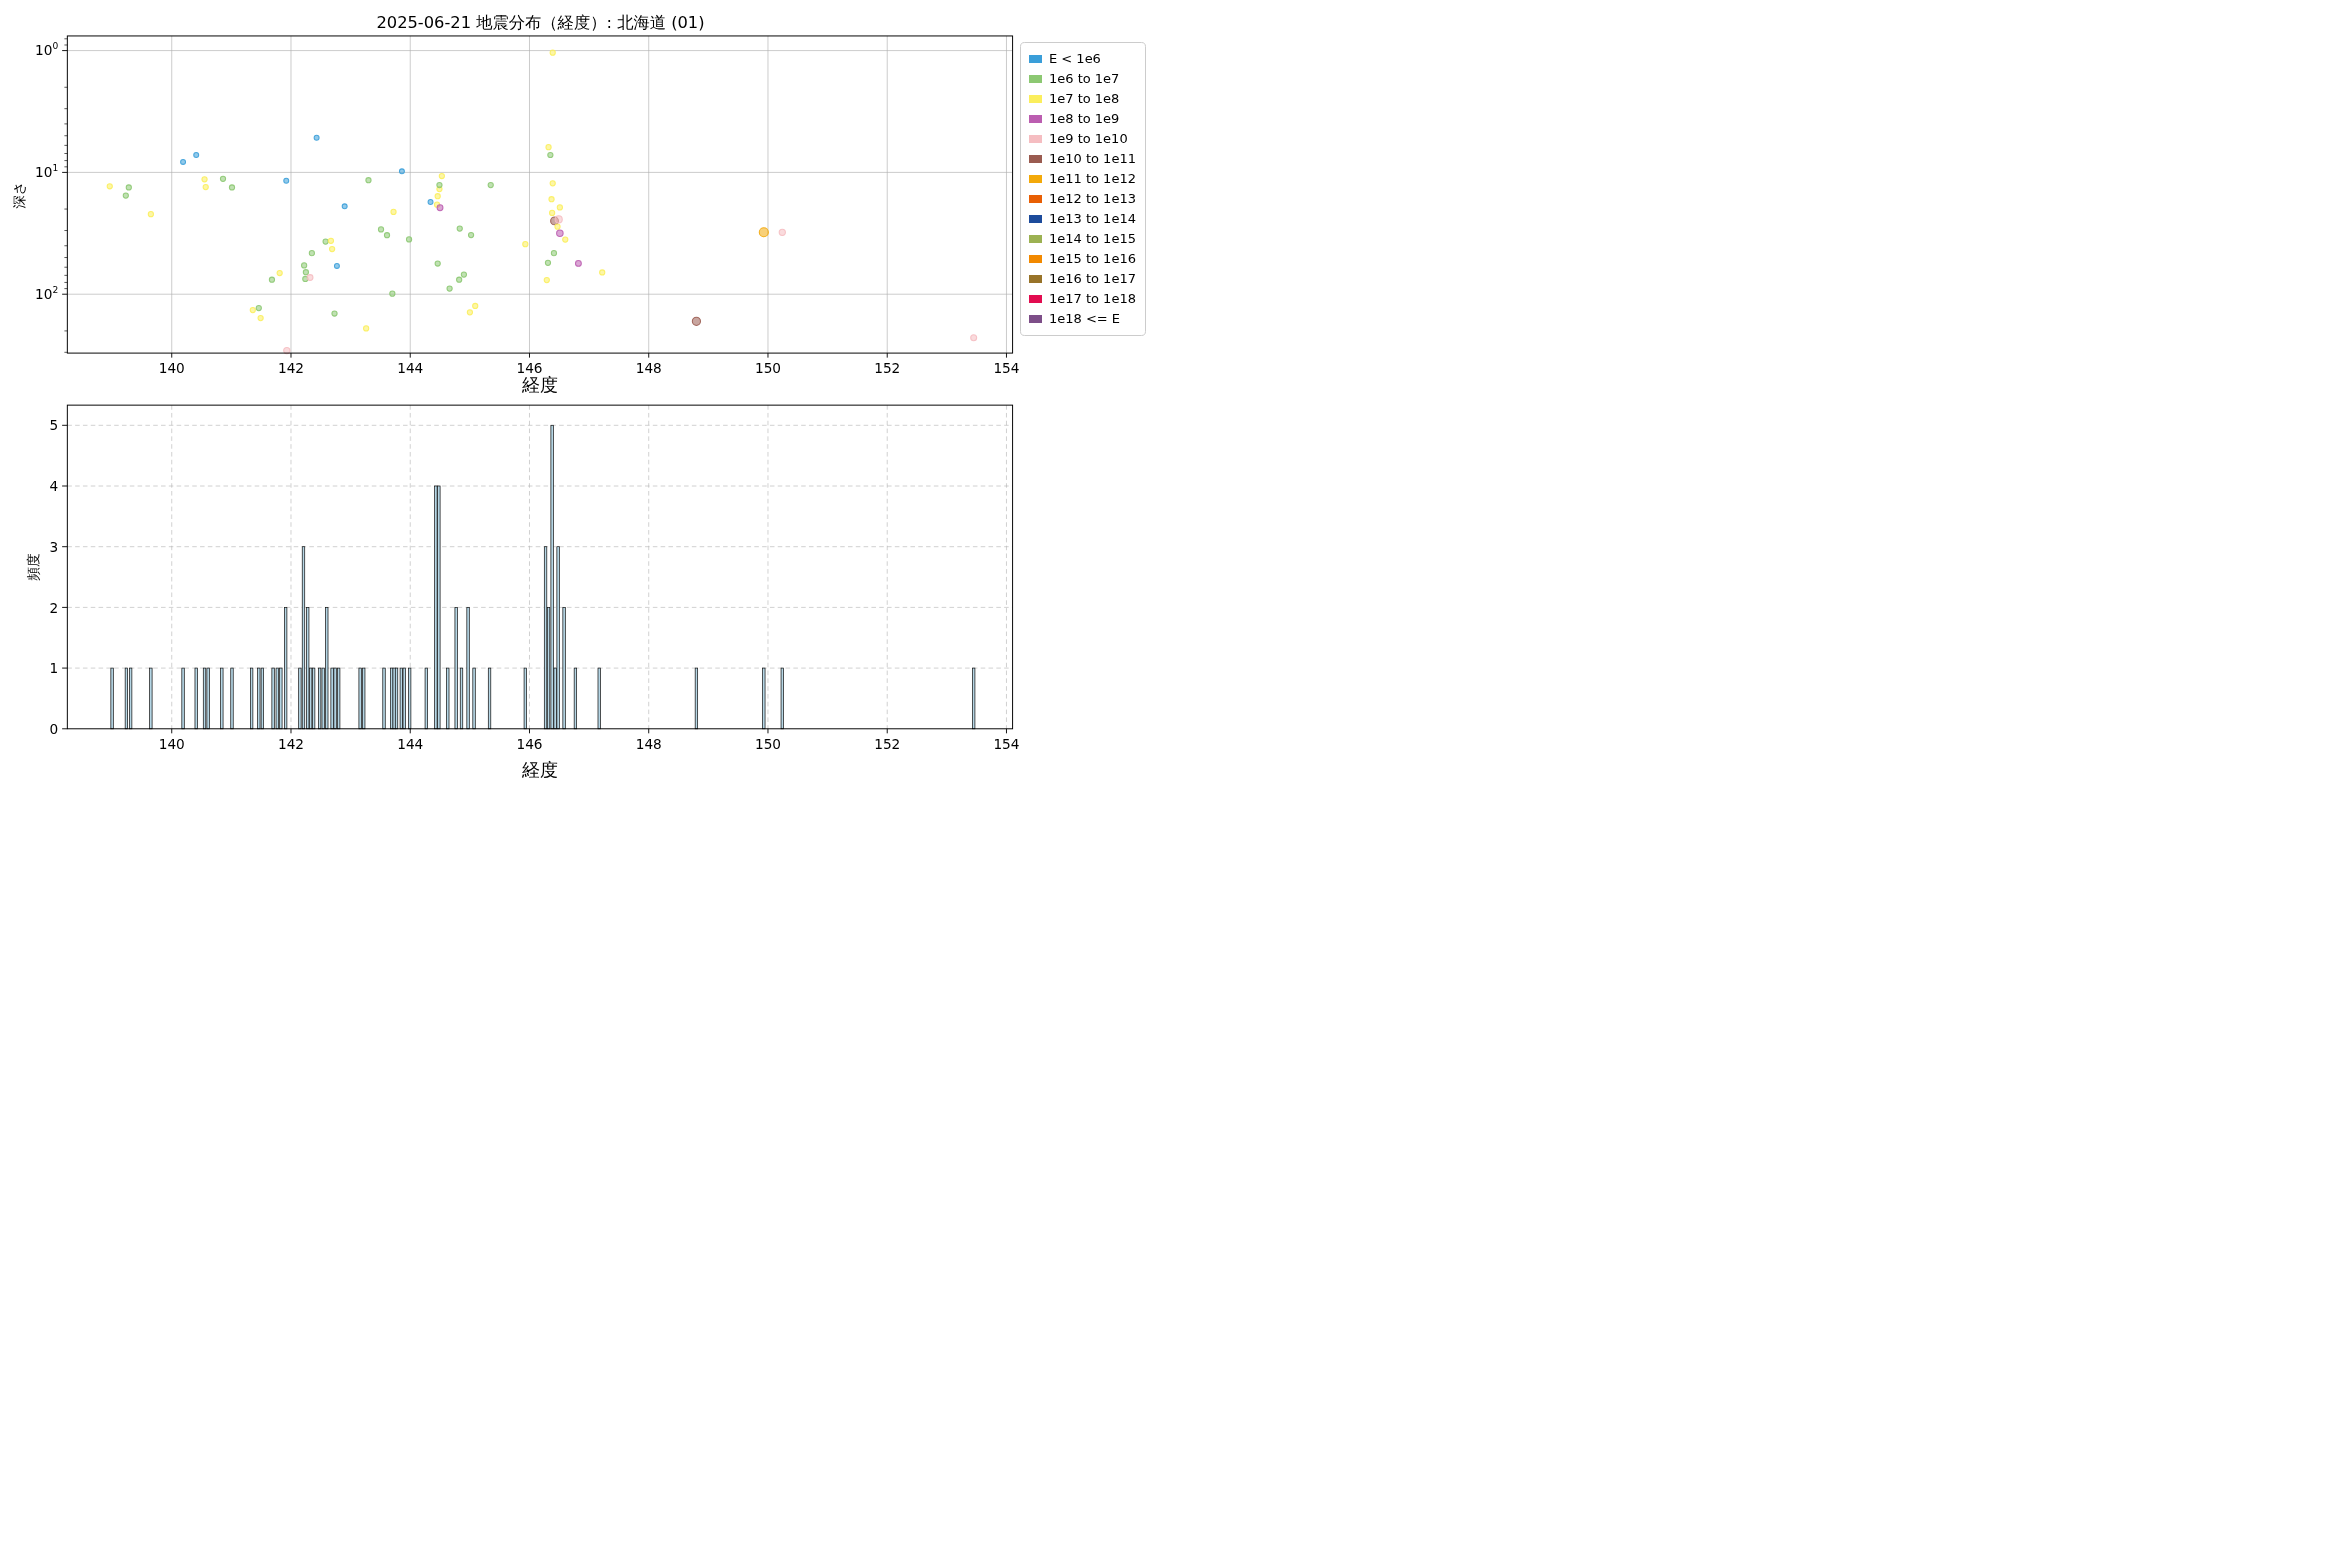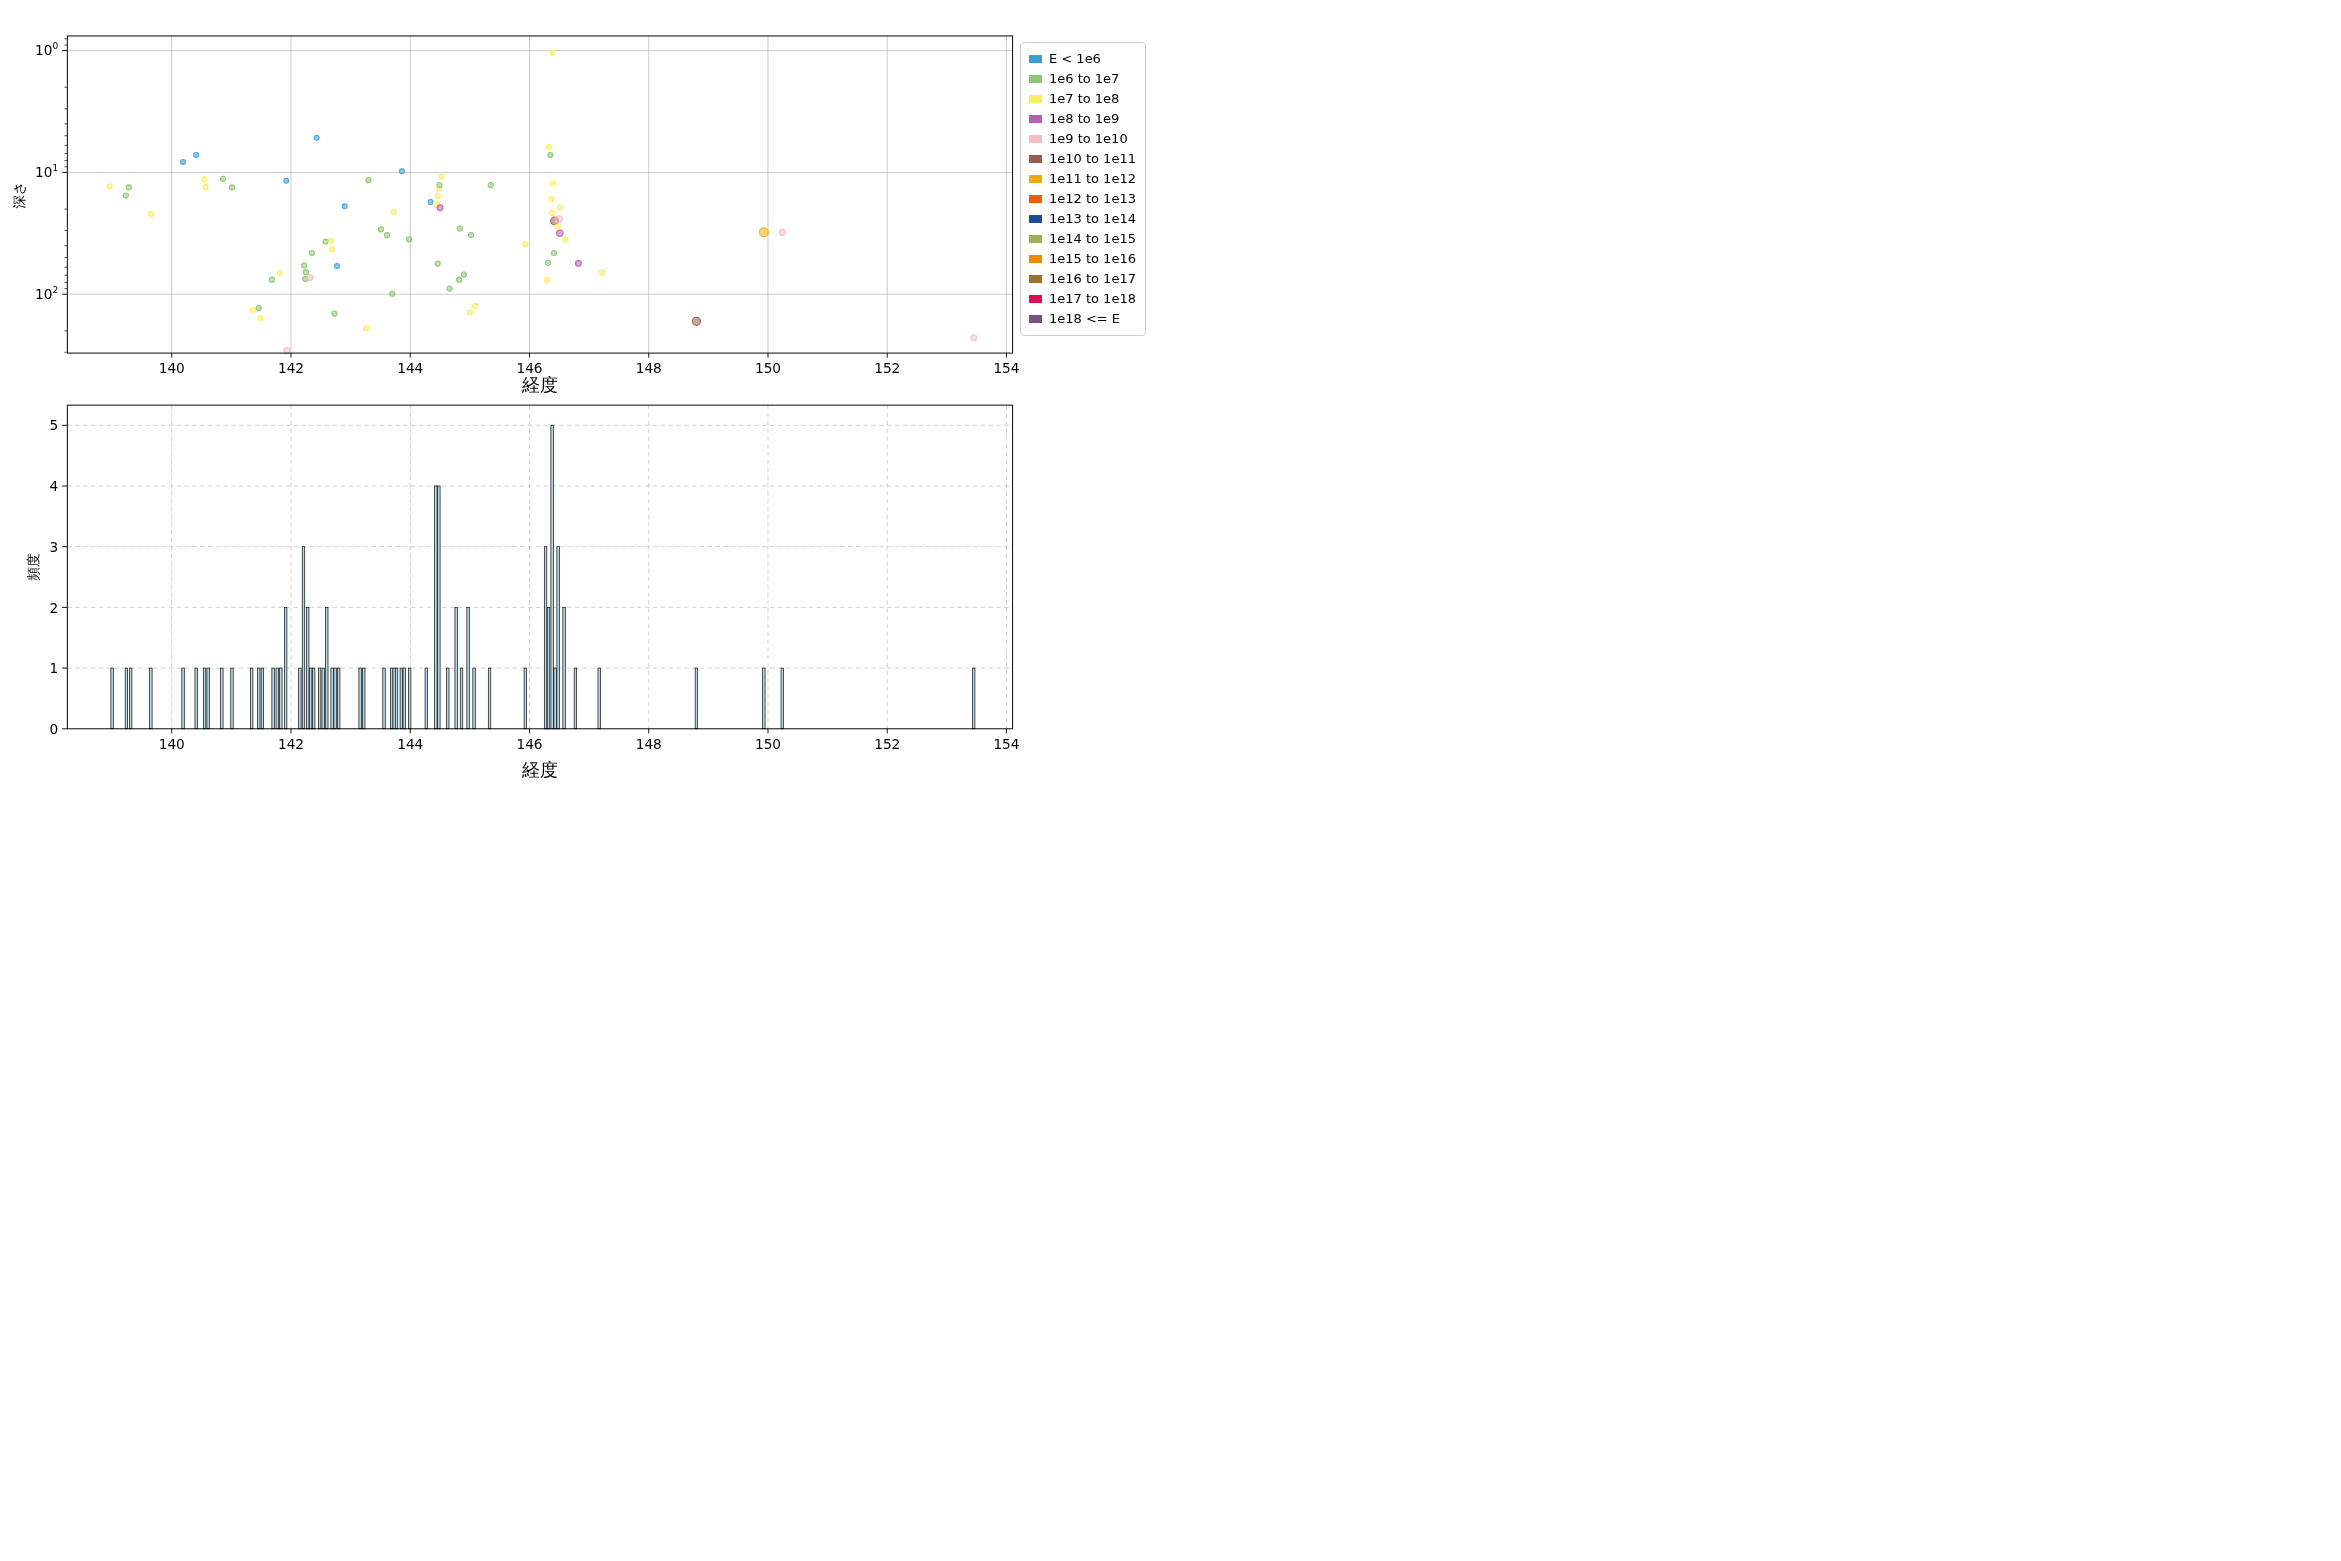--- a/index.html
+++ b/index.html
@@ -15,20 +15,21 @@
         background:#ffffff;border:1px solid #cccccc;border-radius:4.6px;
         padding:5.9px 9px 5.9px 7.8px;display:flex;flex-direction:column;}
   .lg-row{display:flex;align-items:center;height:20px;}
   .lg-swatch{width:13px;height:8.5px;margin-right:7.2px;flex:0 0 auto;}
   .lg-label{font-size:13px;line-height:1;white-space:nowrap;}
 </style>
 </head>
 <body>
 
 <div class="fig">
+  <div class="chart-title">2025-06-21 地震分布（経度）: 北海道 (01)</div>
   <svg id="chart-svg" width="1171" height="781" viewBox="0 0 1800 1200">
       <g>
         <line x1="264" y1="55" x2="264" y2="542.5" stroke="#b0b0b0" stroke-width="1"></line>
         <line x1="447.3" y1="55" x2="447.3" y2="542.5" stroke="#b0b0b0" stroke-width="1"></line>
         <line x1="630.6" y1="55" x2="630.6" y2="542.5" stroke="#b0b0b0" stroke-width="1"></line>
         <line x1="813.9000000000001" y1="55" x2="813.9000000000001" y2="542.5" stroke="#b0b0b0" stroke-width="1"></line>
         <line x1="997.2" y1="55" x2="997.2" y2="542.5" stroke="#b0b0b0" stroke-width="1"></line>
         <line x1="1180.5" y1="55" x2="1180.5" y2="542.5" stroke="#b0b0b0" stroke-width="1"></line>
         <line x1="1363.8000000000002" y1="55" x2="1363.8000000000002" y2="542.5" stroke="#b0b0b0" stroke-width="1"></line>
         <line x1="1547.1000000000001" y1="55" x2="1547.1000000000001" y2="542.5" stroke="#b0b0b0" stroke-width="1"></line>

